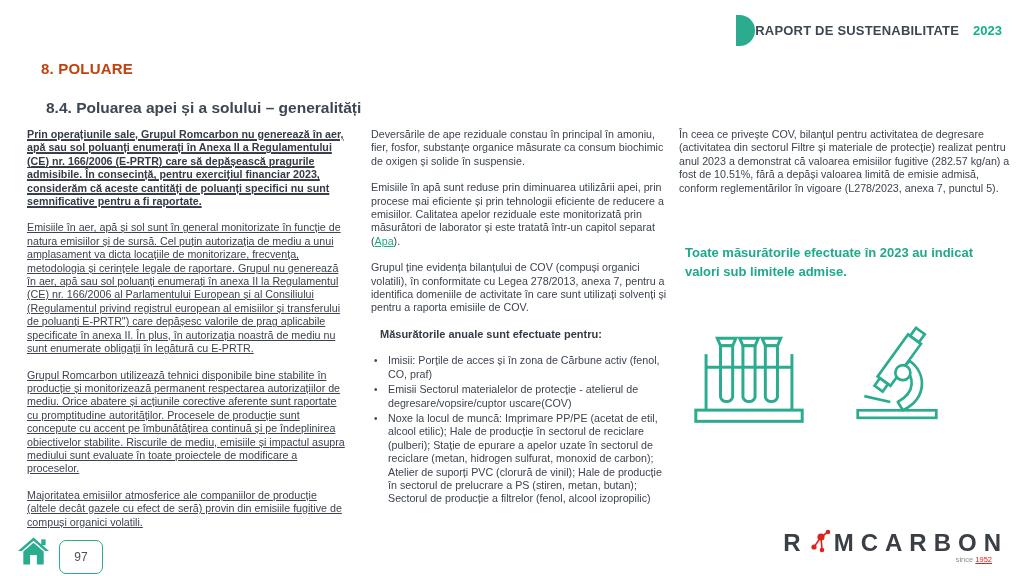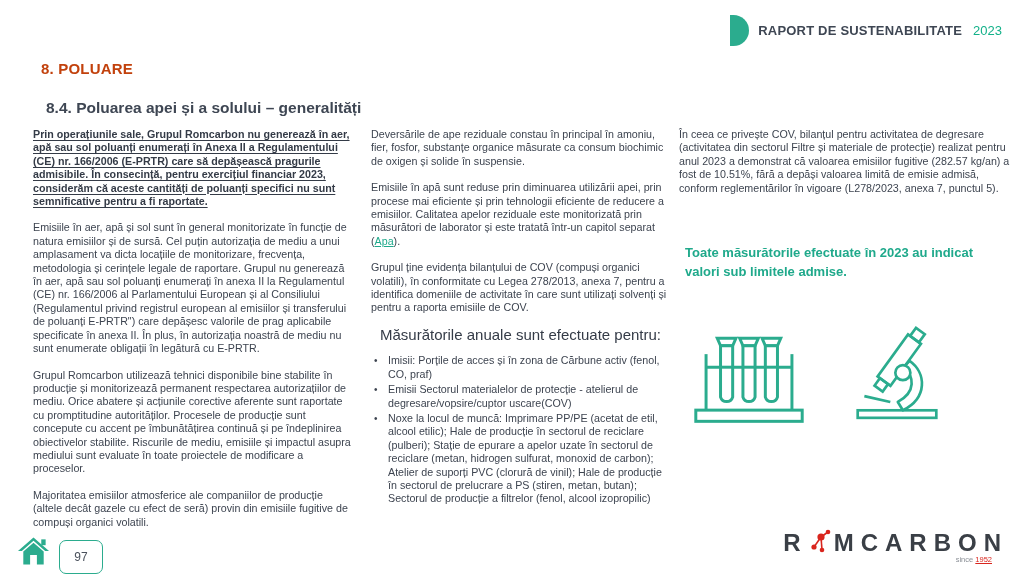--- a/index.html
+++ b/index.html
@@ -8,57 +8,57 @@
   body {
     position:relative;
     background:#ffffff;
     font-family:"Liberation Sans","DejaVu Sans",sans-serif;
     color:#3d4450;
     overflow:hidden;
   }
   
   .report-header {
     position:absolute; top:15px; right:22px;
-    display:flex; align-items:center; gap:9px;
+    display:flex; align-items:center; 
   }
   .half-moon {
     width:19px; height:31px;
     background:#2bac8e;
     border-radius:0 17px 17px 0;
     display:inline-block;
   }
   .header-title { font-size:13px; font-weight:bold; color:#3e4653; letter-spacing:.2px; }
-  .header-year  { font-size:13px; font-weight:normal; color:#13b189; margin-left:2px; }
+  .header-year  { font-size:13px; font-weight:bold; color:#13b189; margin-left:14px; }
 
   
   .section-title {
     position:absolute; left:41px; top:60px;
     font-size:15px; font-weight:bold; color:#c2410c; letter-spacing:.2px;
   }
   .subsection-title {
     position:absolute; left:38px; top:99px;
     font-size:15.5px; font-weight:bold; color:#3e4653;margin-left:8px;
   }
 
   
   .col { position:absolute; top:128px; font-size:10.7px; line-height:13.4px; color:#3d4450; }
   .col p { margin:0 0 13px 0; }
-  .col-1 { left:33px;  width:319px; }
+  .col-1 { left:27px;  width:319px;text-decoration:underline; }
   .col-2 { left:371px; width:296px; }
   .col-3 { left:679px; width:333px; }
 
   .lead {
     font-weight:bold;
     text-decoration:underline;
     text-underline-offset:2px;
     color:#343b47;
   }
   .body-link { color:#1fa98b; text-decoration:underline; cursor:pointer; }
 
-  .list-heading { font-weight:normal; color:#343b47; margin:0 0 12px 0; font-size:15px;padding-left:9px; }
+  .list-heading { font-weight:bold; color:#343b47; margin:0 0 12px 0; font-size:11px;padding-left:9px; }
 
   ul.bullets { list-style:none; }
   ul.bullets li {
     position:relative;
     padding-left:17px;
     margin-bottom:2px;
   }
   ul.bullets li::before {
     content:"•";
     position:absolute; left:3px; top:0;

